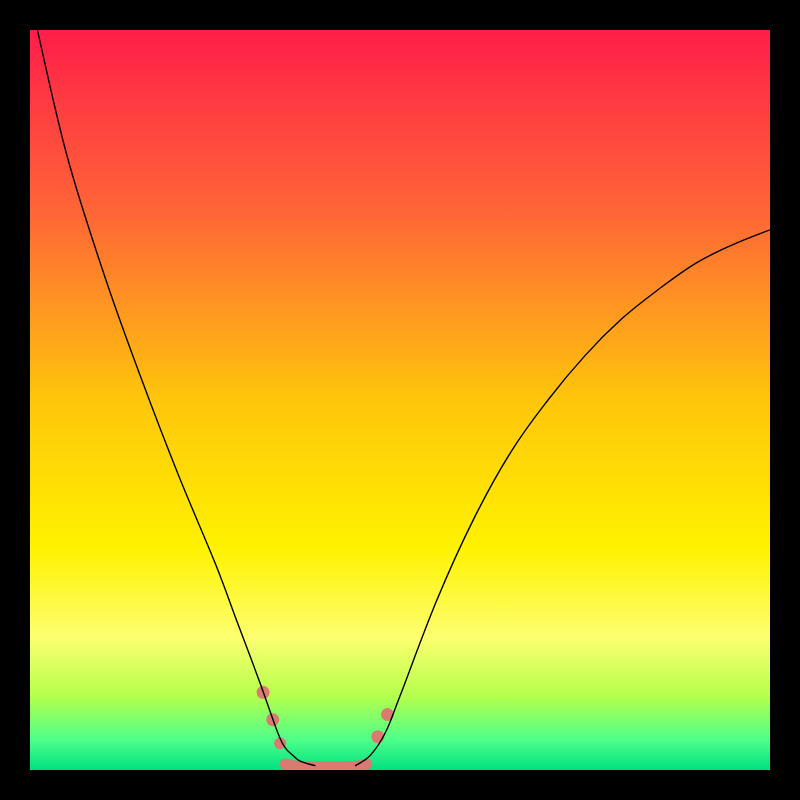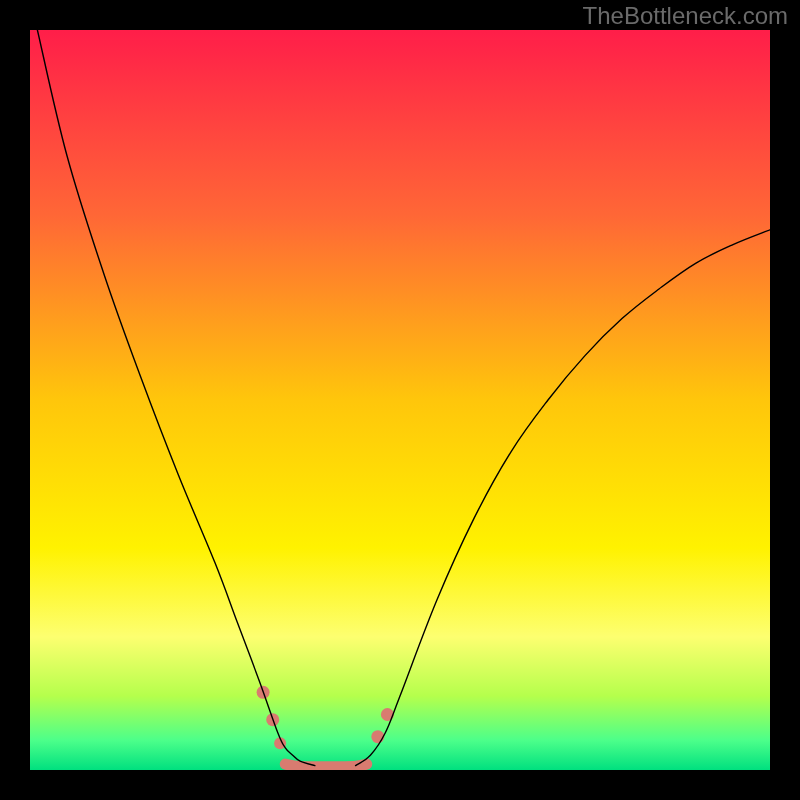--- a/index.html
+++ b/index.html
@@ -38,21 +38,20 @@
     height: 740px;
   }
   svg {
     display: block;
   }
 </style>
 </head>
 <body>
 
 <div class="outer">
-  <div class="watermark">TheBottleneck.com</div>
   <div class="plot">
     <svg id="svg" width="740" height="740" viewBox="0 0 740 740">
         <defs>
           <linearGradient id="bg" x1="0" y1="0" x2="0" y2="1">
             <stop offset="0%" stop-color="#ff1e49"></stop>
             <stop offset="25%" stop-color="#ff6736"></stop>
             <stop offset="50%" stop-color="#ffc60b"></stop>
             <stop offset="70%" stop-color="#fff200"></stop>
             <stop offset="82%" stop-color="#fdff70"></stop>
             <stop offset="90%" stop-color="#b5ff4c"></stop>

